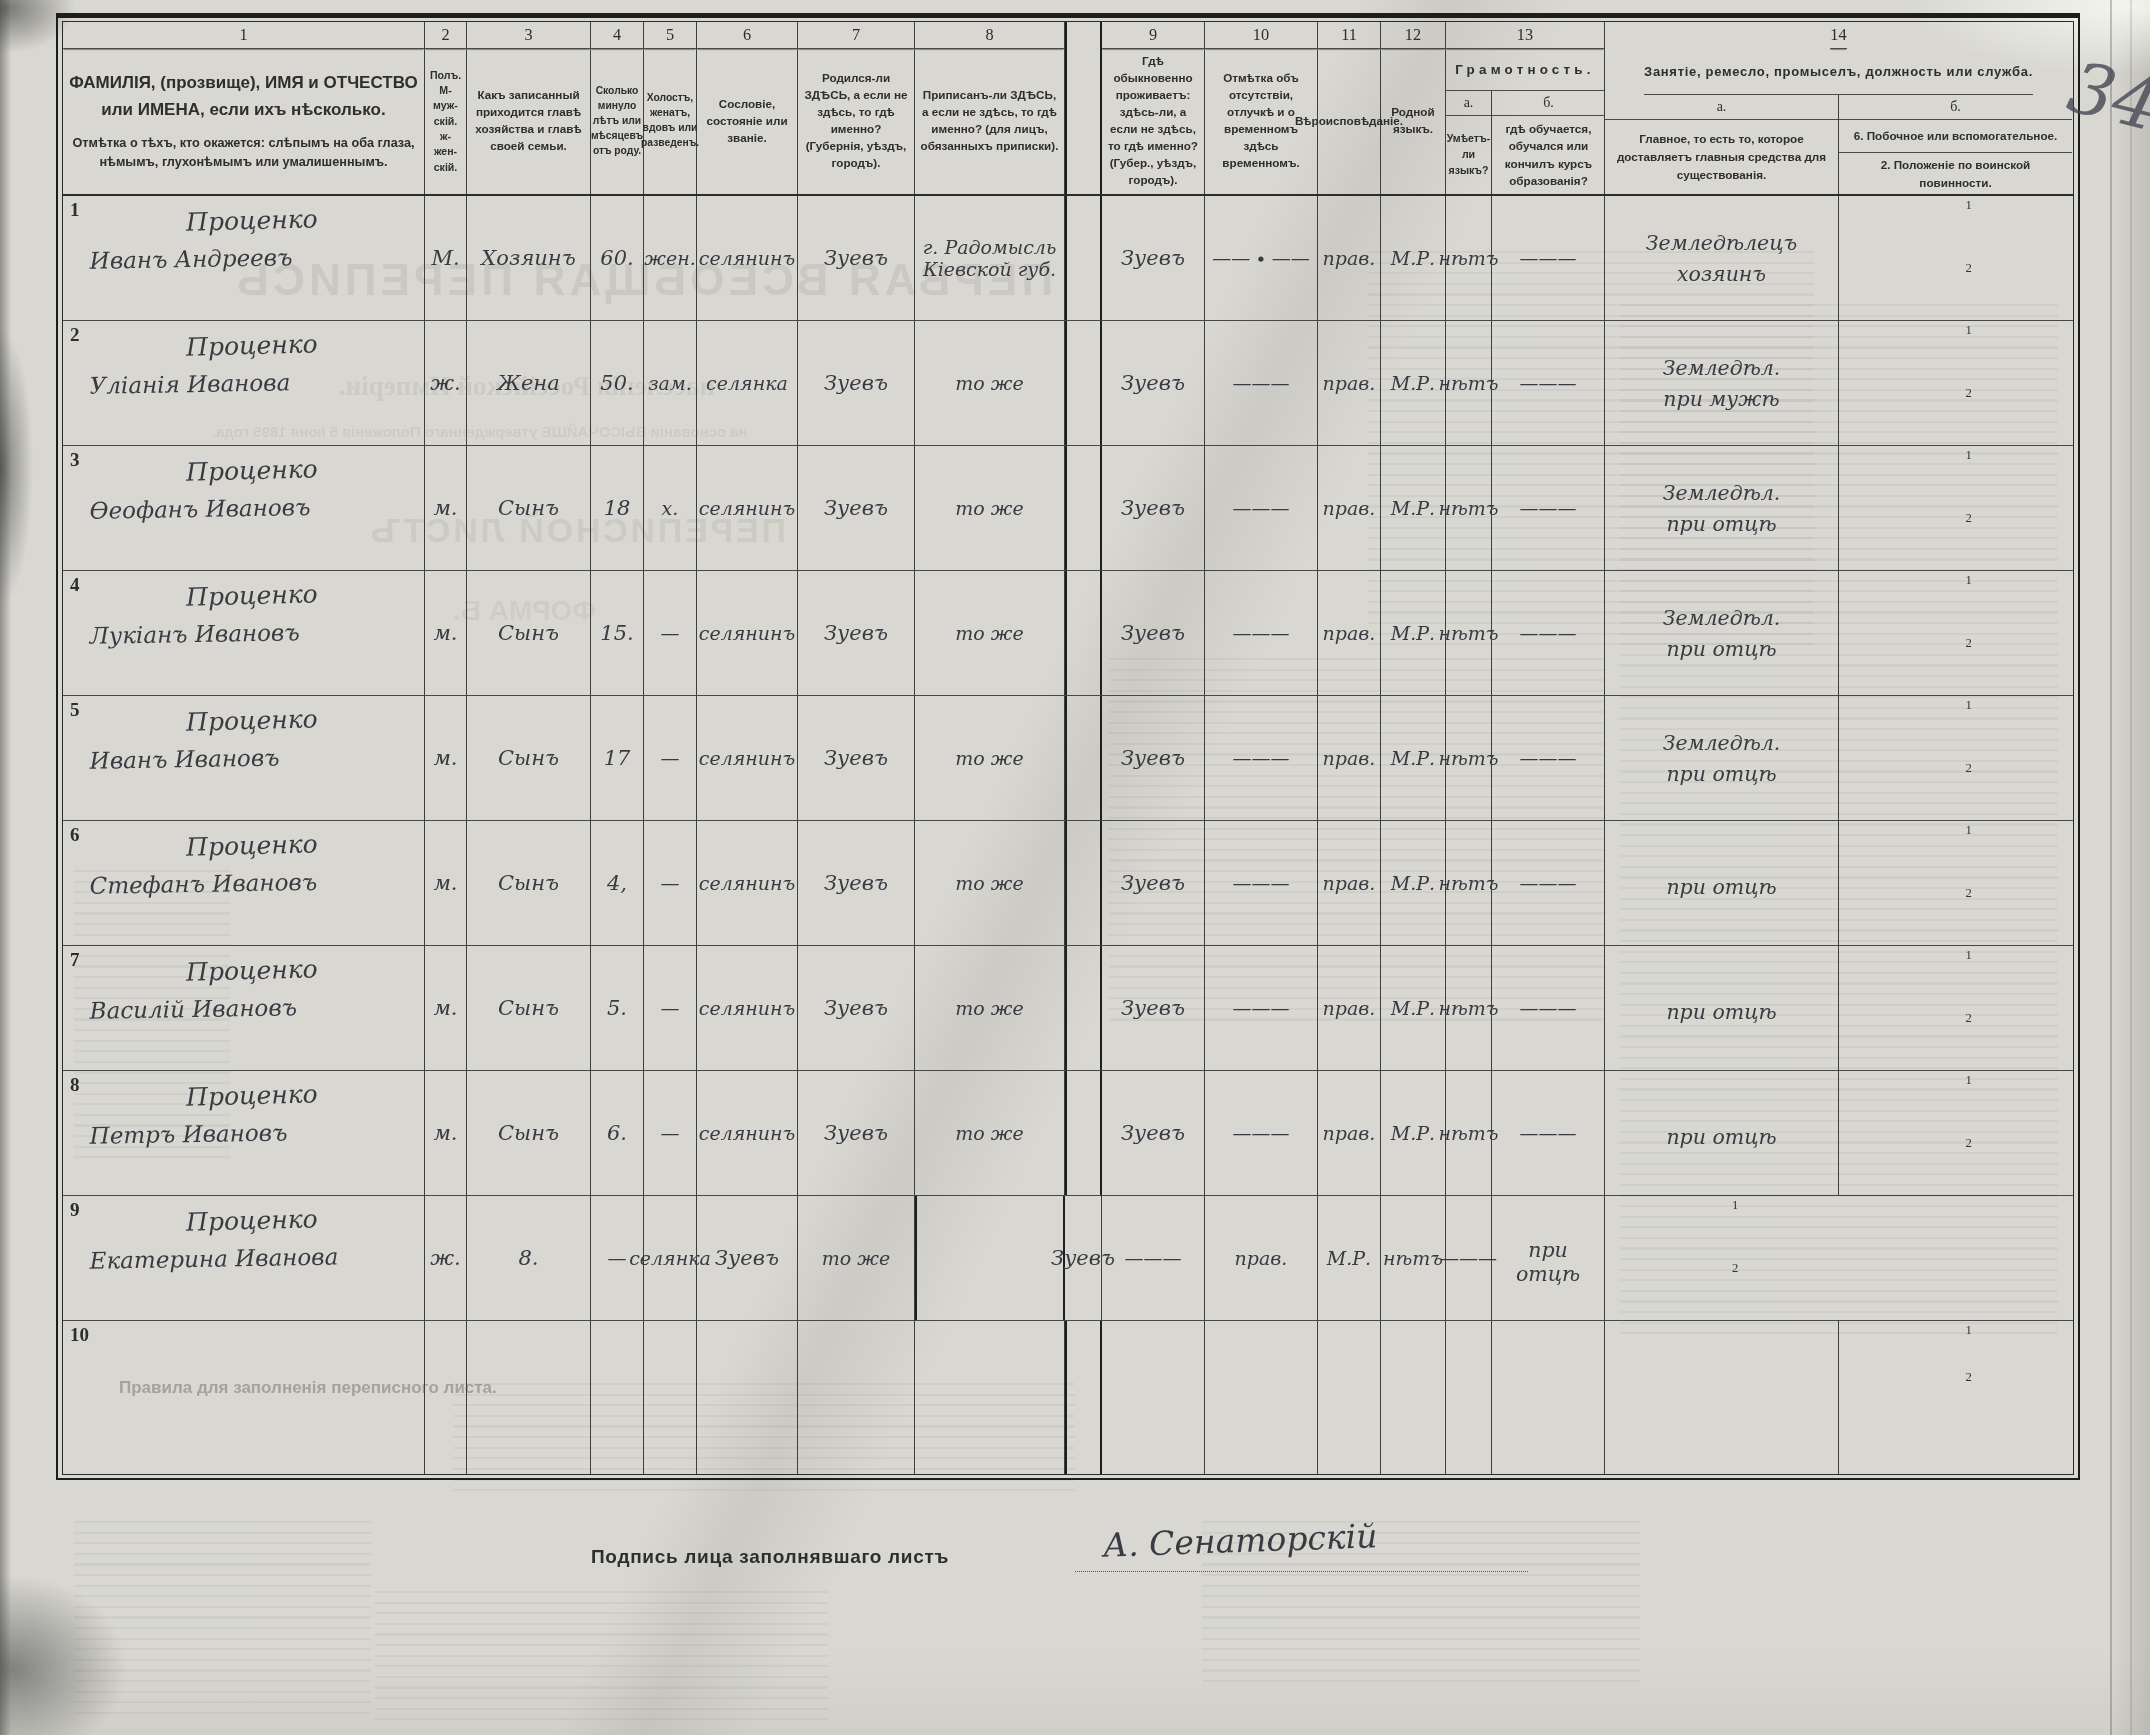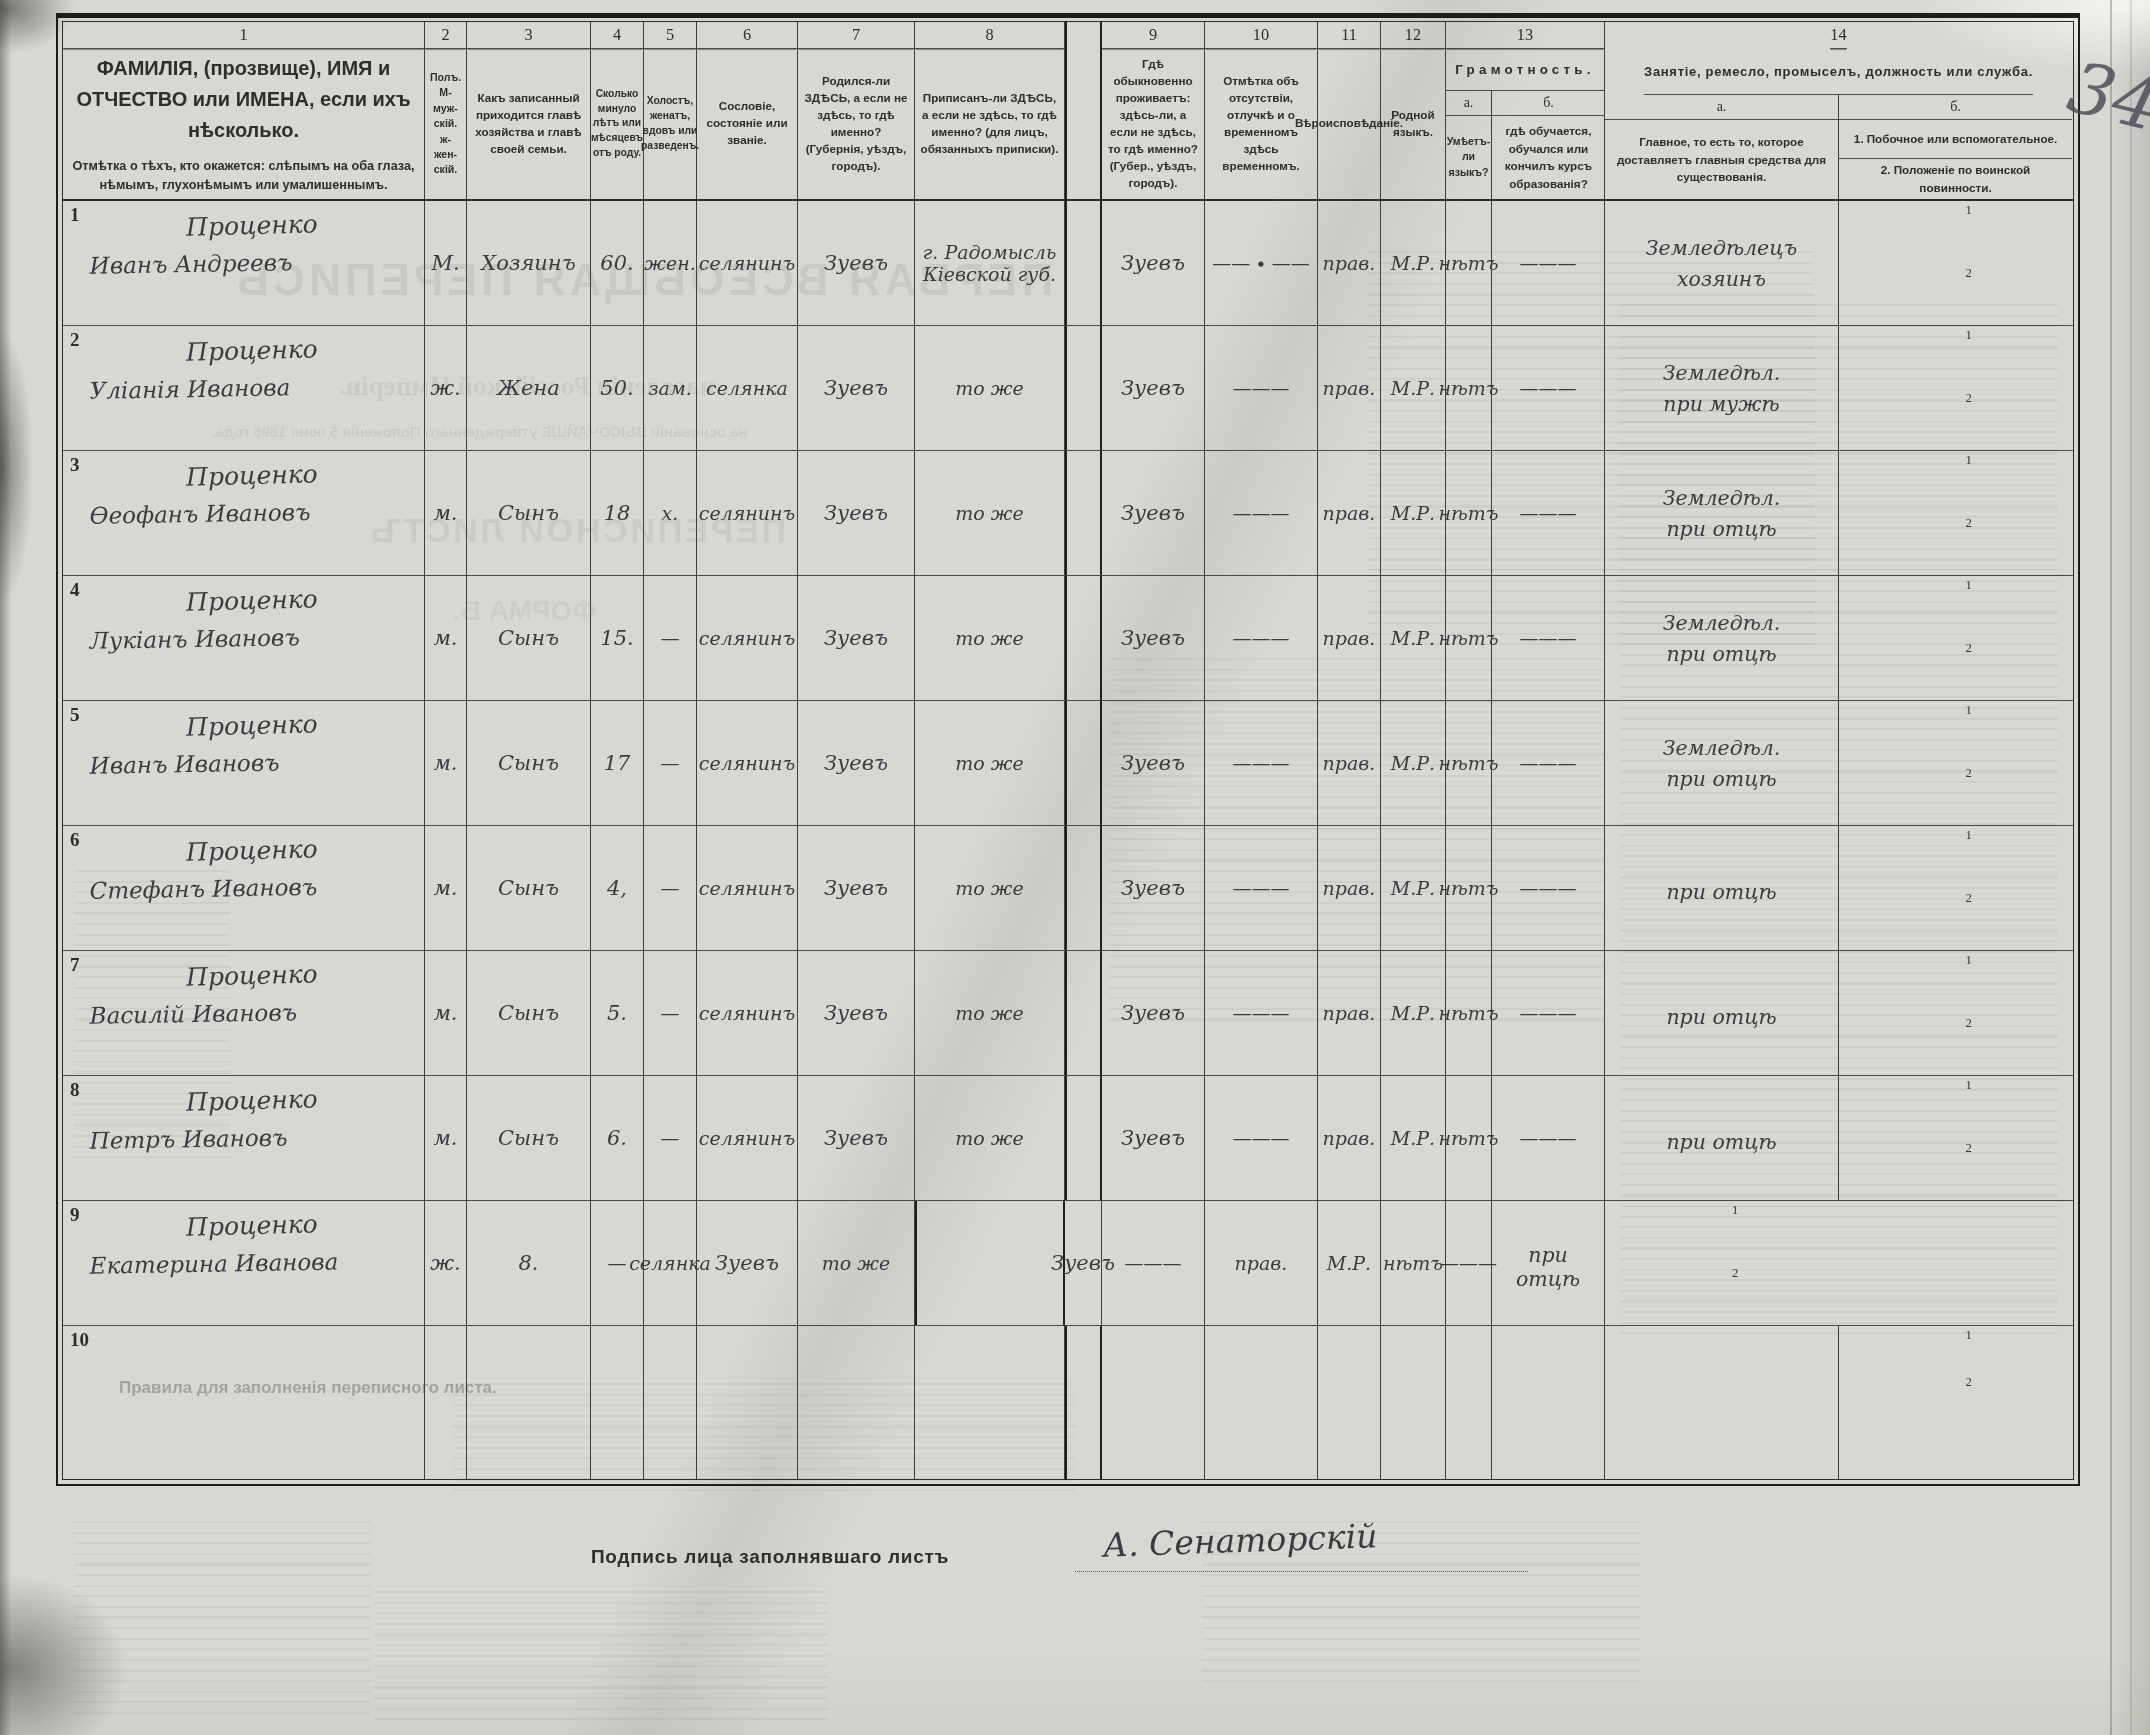--- a/index.html
+++ b/index.html
@@ -31,21 +31,21 @@
   .cell:last-child{border-right:none;align-items:center;}
   .fold{border-left:2.1px solid #1f1f1f;border-right:2.1px solid #1f1f1f;}
   
   .thead{border-bottom:2.5px solid #2c2c2c;}
   .thead .cell{display:flex;flex-direction:column;}
   .colnum{height:25.5px;flex:0 0 25.5px;display:flex;align-items:center;justify-content:center;
     font-family:"Liberation Serif",serif;font-size:16.3px;color:#2d2d2d;
     border-bottom:1.1px solid #4a4a4a;box-shadow:0 1.8px 0 -0.7px rgba(70,70,70,.55);}
   .coltext{flex:1;display:flex;flex-direction:column;align-items:center;justify-content:center;
     padding:4.2px 3.5px;text-align:center;font-weight:bold;color:#2e2e2e;font-size:11.7px;line-height:1.45;white-space:pre-line;}
-  .c1main{font-size:20px;line-height:1.55;margin-bottom:11.3px;text-align:center;}
+  .c1main{font-size:17px;line-height:1.55;margin-bottom:11.3px;text-align:center;}
   .c1note{font-size:12.7px;line-height:1.5;}
   .grouphead{display:flex;flex-direction:column;}
   .grouptitle{flex:0 0 auto;display:flex;align-items:center;justify-content:center;font-weight:bold;
     color:#2e2e2e;border-bottom:1.1px solid #4a4a4a;}
   .t13{height:41px;font-size:13.4px;letter-spacing:4.2px;}
   .t14{height:45px;font-size:13px;letter-spacing:0.7px;}
   .subcols{flex:1;display:grid;}
   .sub13{grid-template-columns:46px 113px;}
   .sub14{grid-template-columns:234px 233px;}
   .subcol{border-right:1.1px solid #3e3e3e;display:flex;flex-direction:column;min-width:0;}
@@ -181,21 +181,21 @@
       <div class="cell grouphead" style="grid-column:16/18;">
         <div class="colnum">14</div>
         <div class="grouptitle t14">Занятіе, ремесло, промыселъ, должность или служба.</div>
         <div class="subcols sub14">
           <div class="subcol">
             <div class="sublabel">а.</div>
             <div class="subtext">Главное, то есть то, которое доставляетъ главныя средства для существованія.</div>
           </div>
           <div class="subcol">
             <div class="sublabel">б.</div>
-            <div class="subtext b14-1">1. Побочное или вспомогательное.</div>
+            <div class="subtext b14-1">6. Побочное или вспомогательное.</div>
             <div class="subtext b14-2">2. Положеніе по воинской повинности.</div>
           </div>
         </div>
       </div>
     </div>
 
     <div id="tbody">
         <div class="grid row rh0">
     <div class="cell namecell">
       <div class="rownum">1</div>

